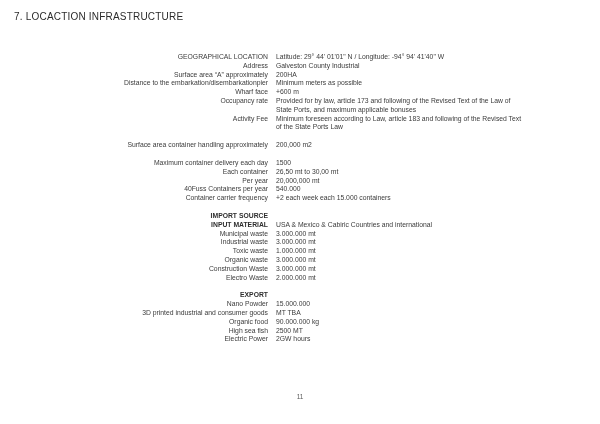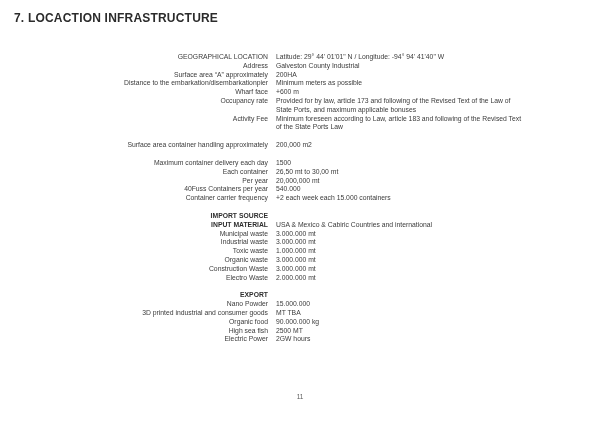--- a/index.html
+++ b/index.html
@@ -12,22 +12,22 @@
     background: #ffffff;
     font-family: "Liberation Sans", sans-serif;
     color: #3b3b3b;
     position: relative;
     overflow: hidden;
   }
   .heading {
     position: absolute;
     left: 14px;
     top: 11px;
-    font-size: 12px;
-    font-weight: bold;
+    font-size: 10px;
+    font-weight: normal;
     color: #2b2b2b;
     letter-spacing: 0.2px;
   }
   .content {
     position: absolute;
     left: 0;
     top: 53px;
     width: 600px;
   }
   .section {

